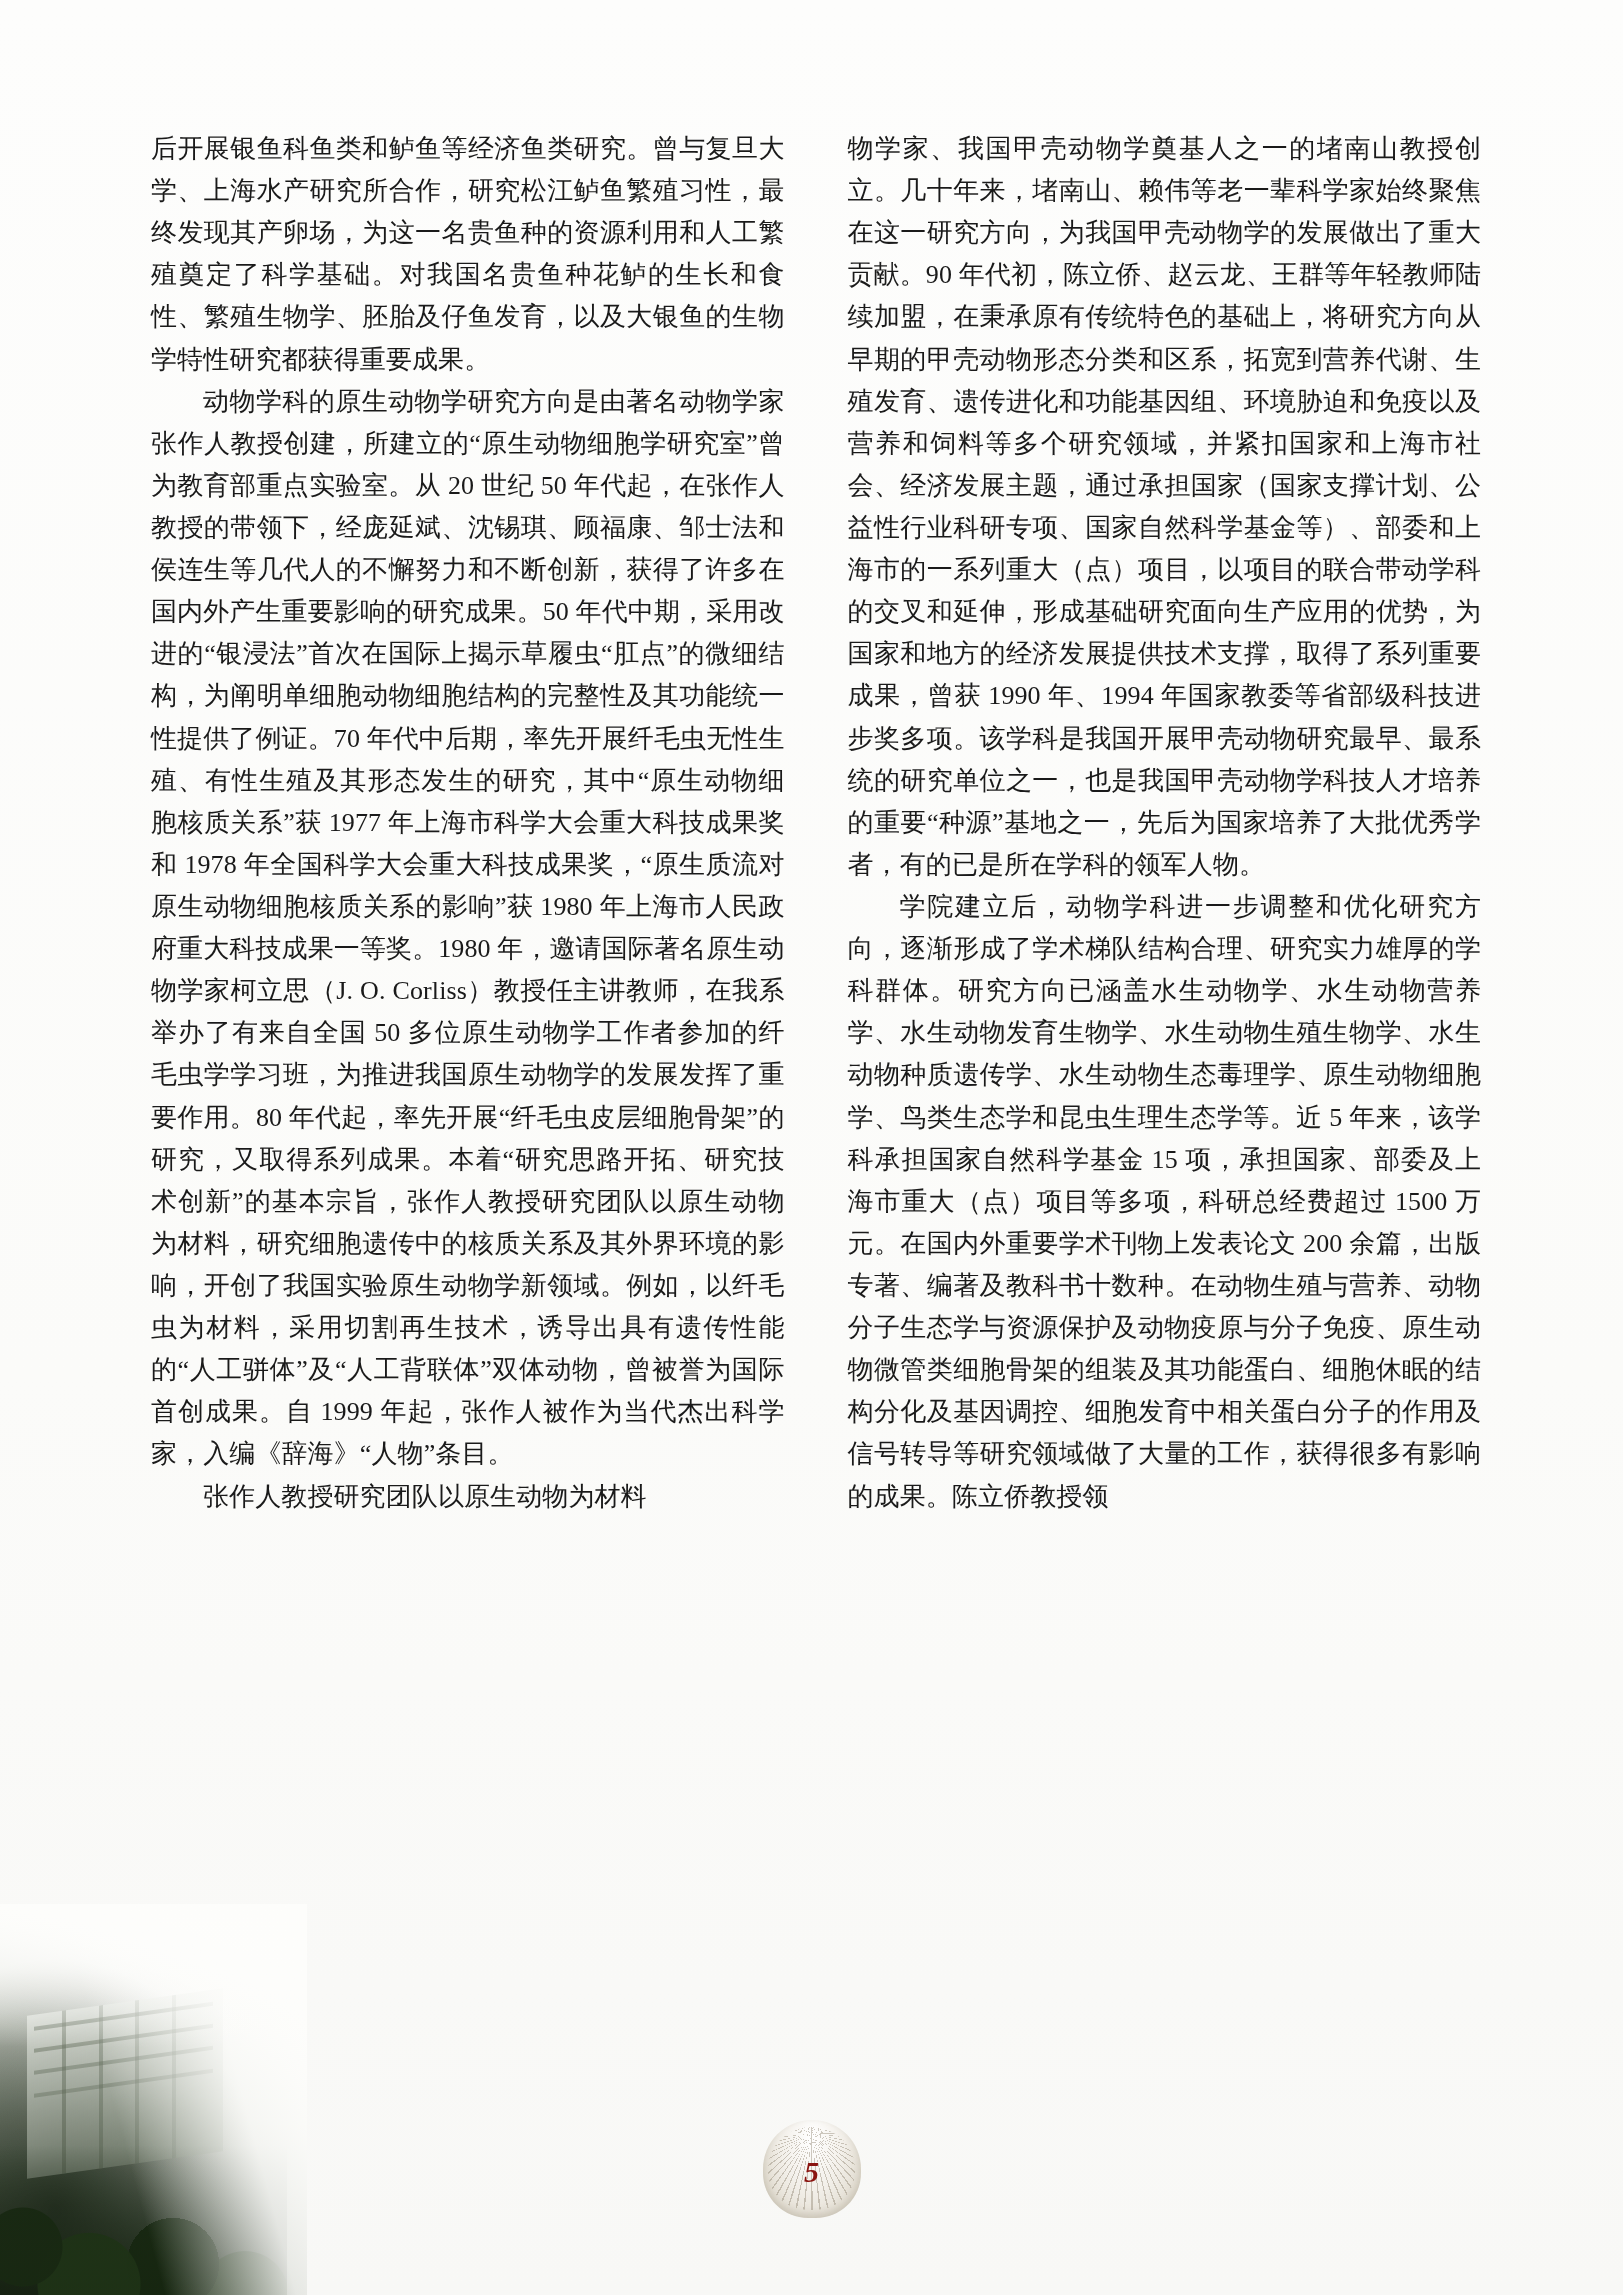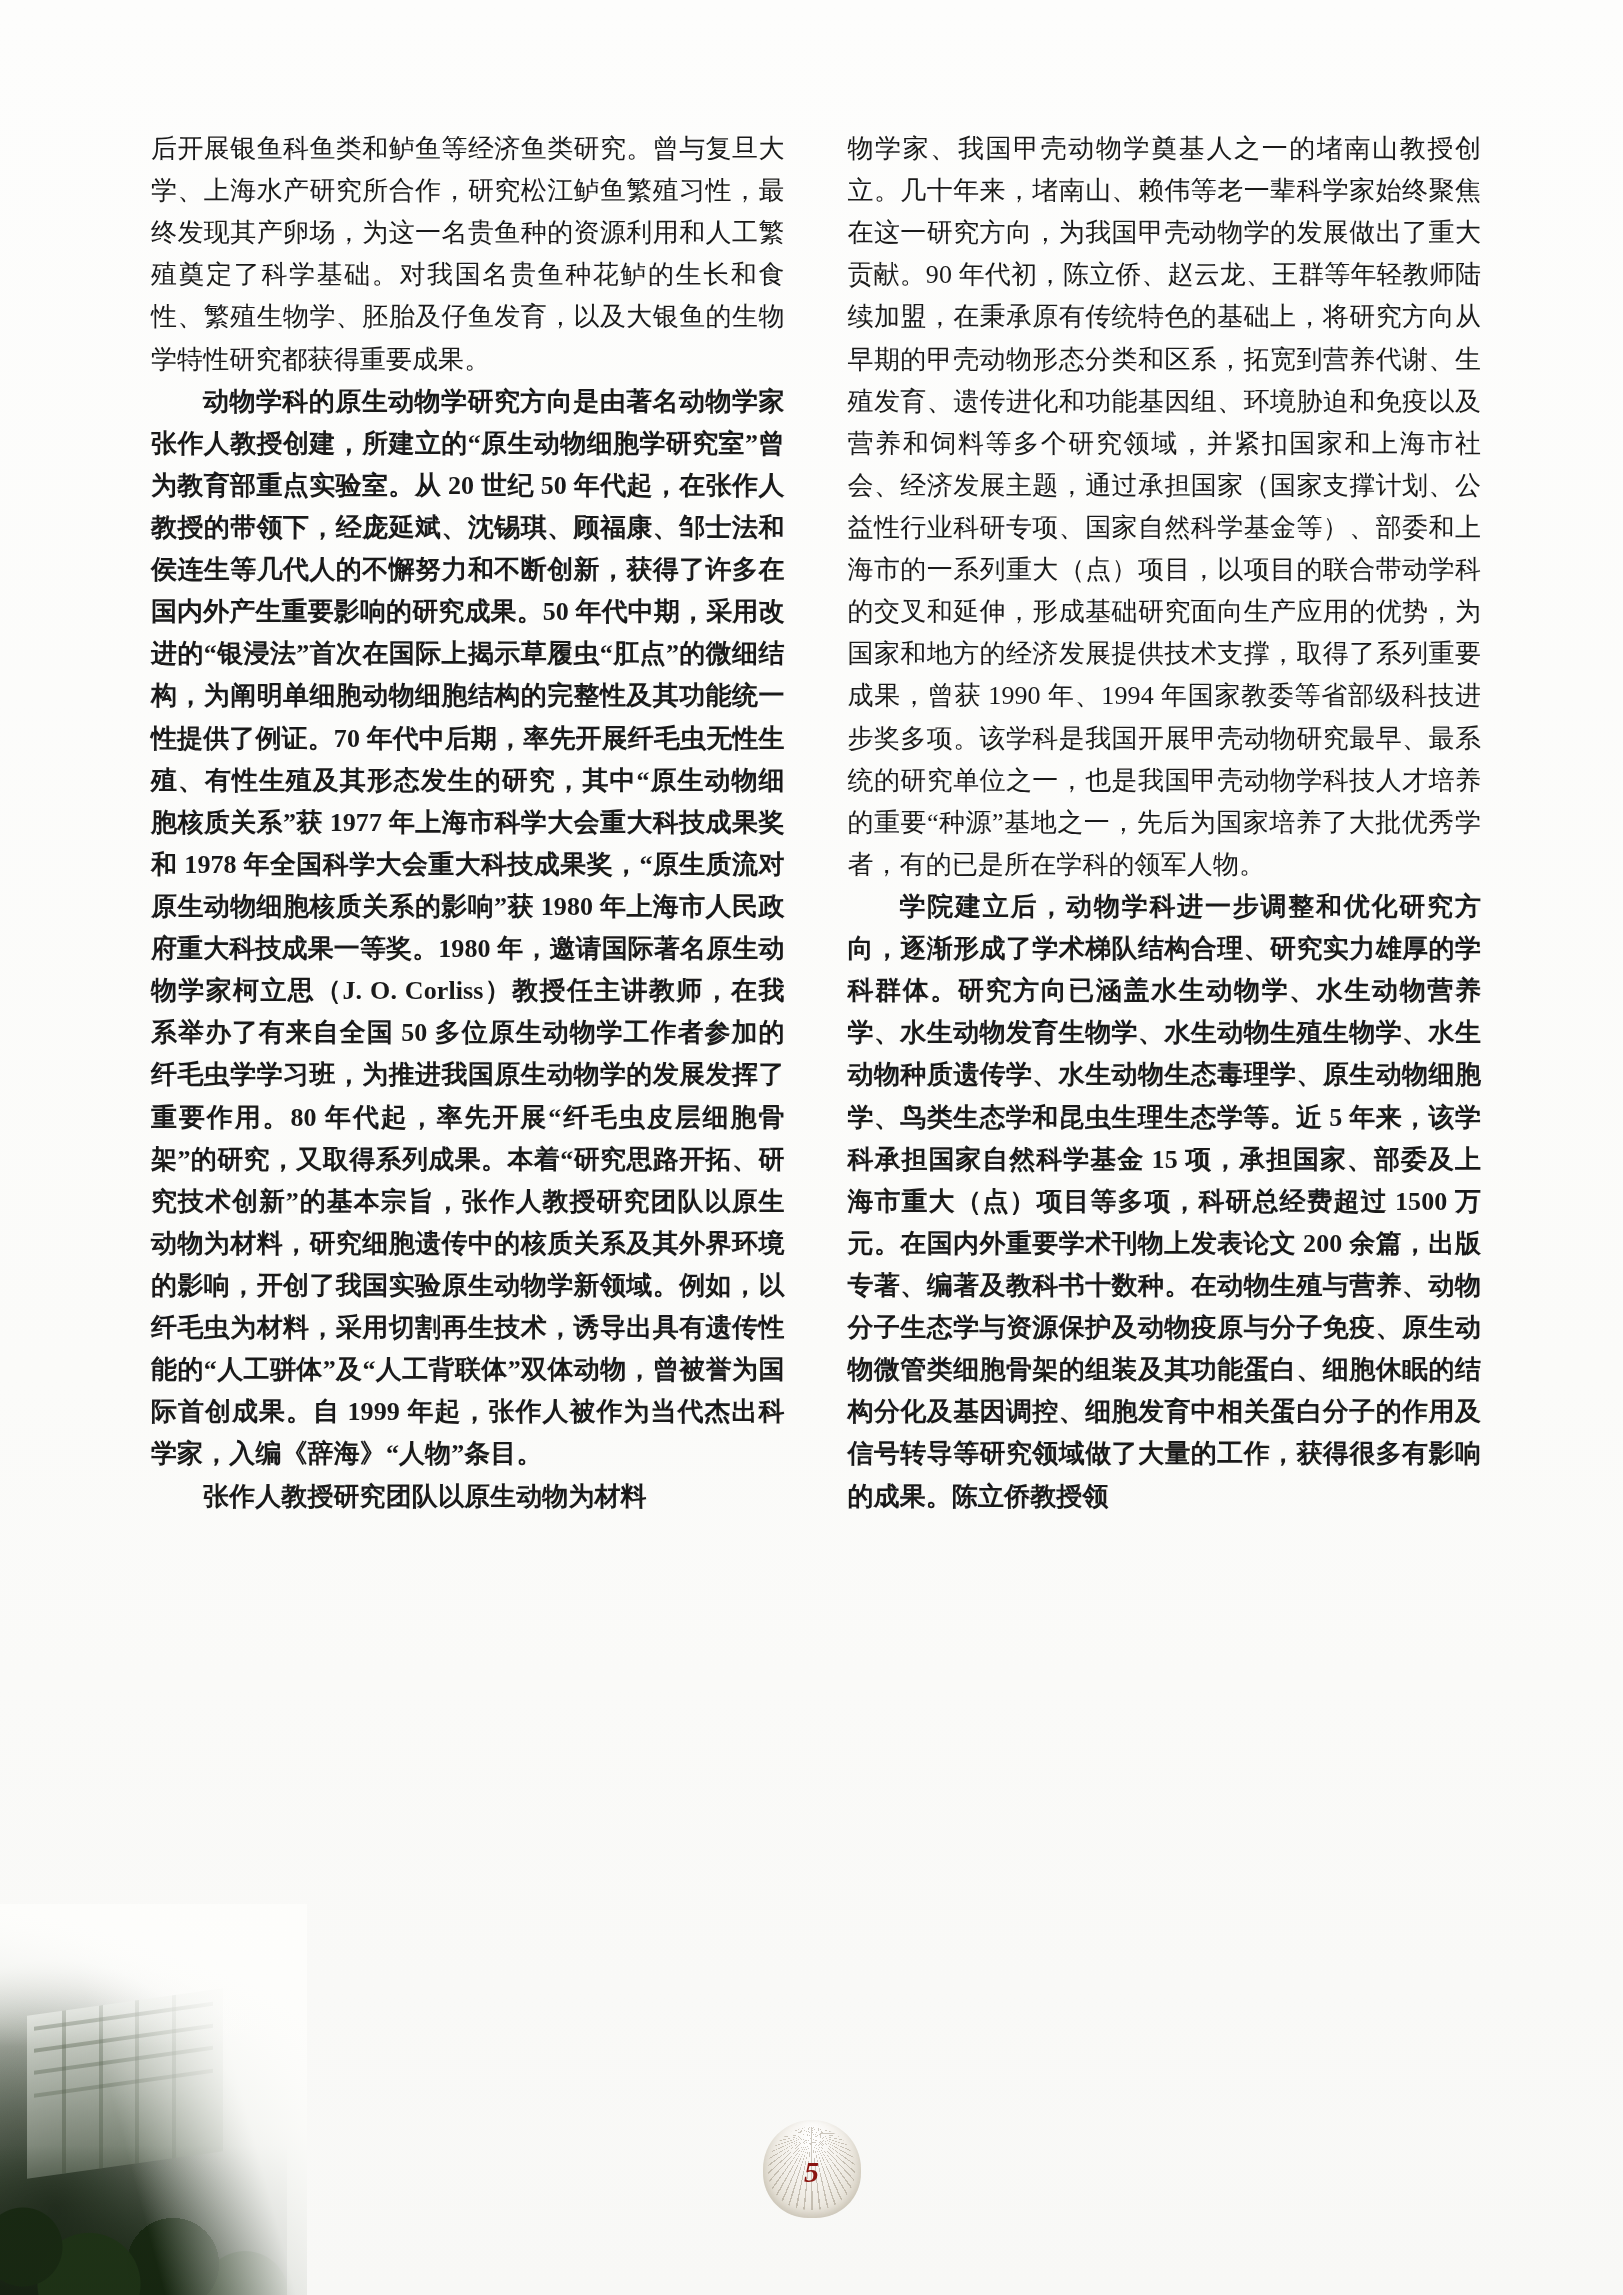--- a/index.html
+++ b/index.html
@@ -45,21 +45,20 @@
     margin: 0;
     font-size: 26px;
     line-height: 1.62;
     text-align: justify;
     text-justify: inter-ideograph;
     color: #1a1a1a;
     letter-spacing: 0.1px;
   }
   p.indent {
     text-indent: 2em;
-    font-weight: bold;
   }
   
   .photo {
     position: absolute;
     left: 0;
     bottom: 0;
     width: 307px;
     height: 391px;
     overflow: hidden;
   }

